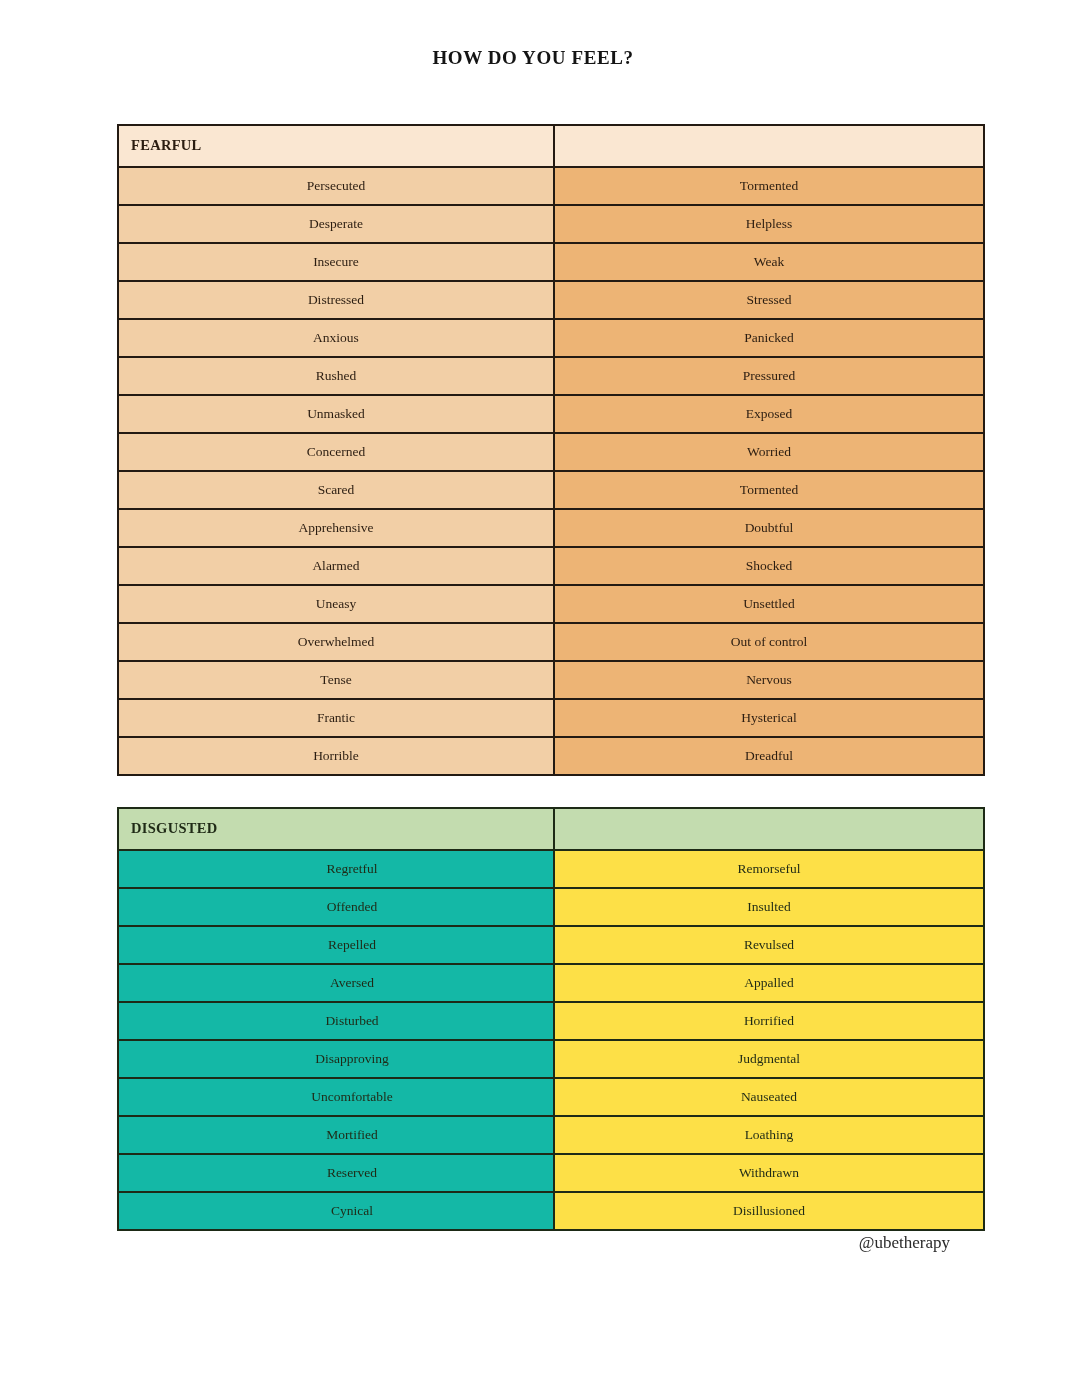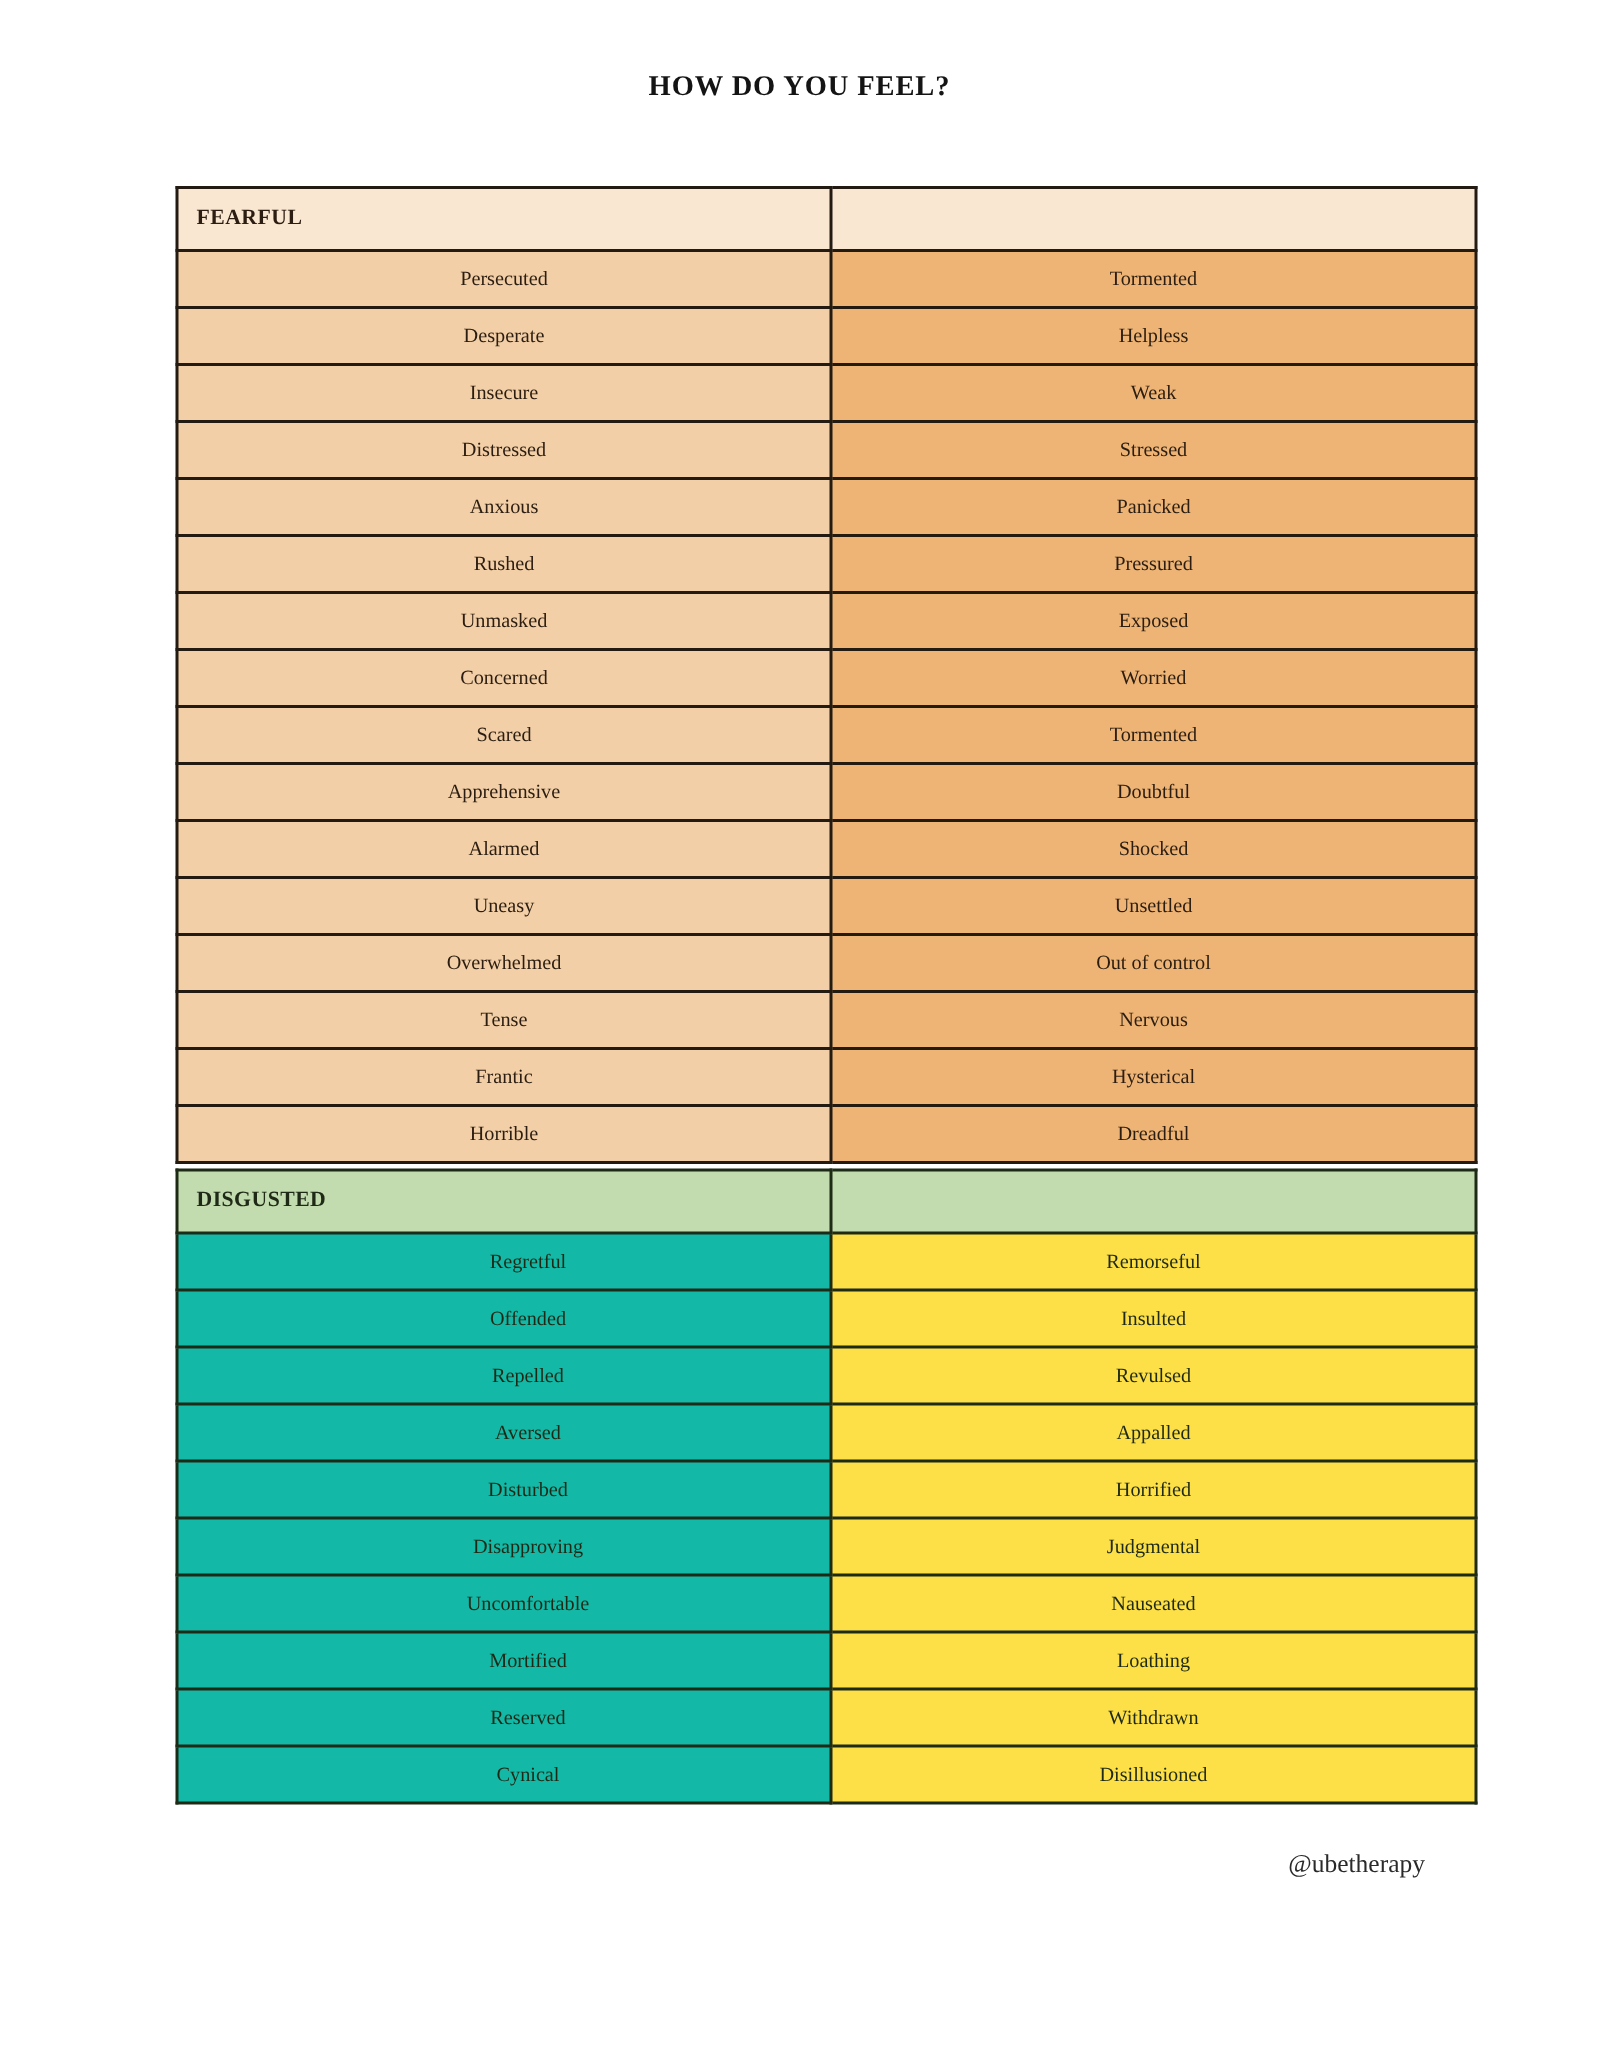--- a/index.html
+++ b/index.html
@@ -31,21 +31,21 @@
     padding-top: 47px;
     font-family: "Liberation Serif", "DejaVu Serif", serif;
     color: #141414;
   }
   .table-wrap {
     position: absolute;
     left: 117px;
     width: 834px;
   }
   #fearful-table { top: 109px; }
-  #disgusted-table { top: 764px; }
+  #disgusted-table { top: 792px; }
 
   table.feel {
     border-collapse: collapse;
     width: 834px;
     table-layout: fixed;
     border: 2px solid #231a12;
     margin-top: 15px;
   }
   table.feel td {
     border: 2px solid #231a12;

